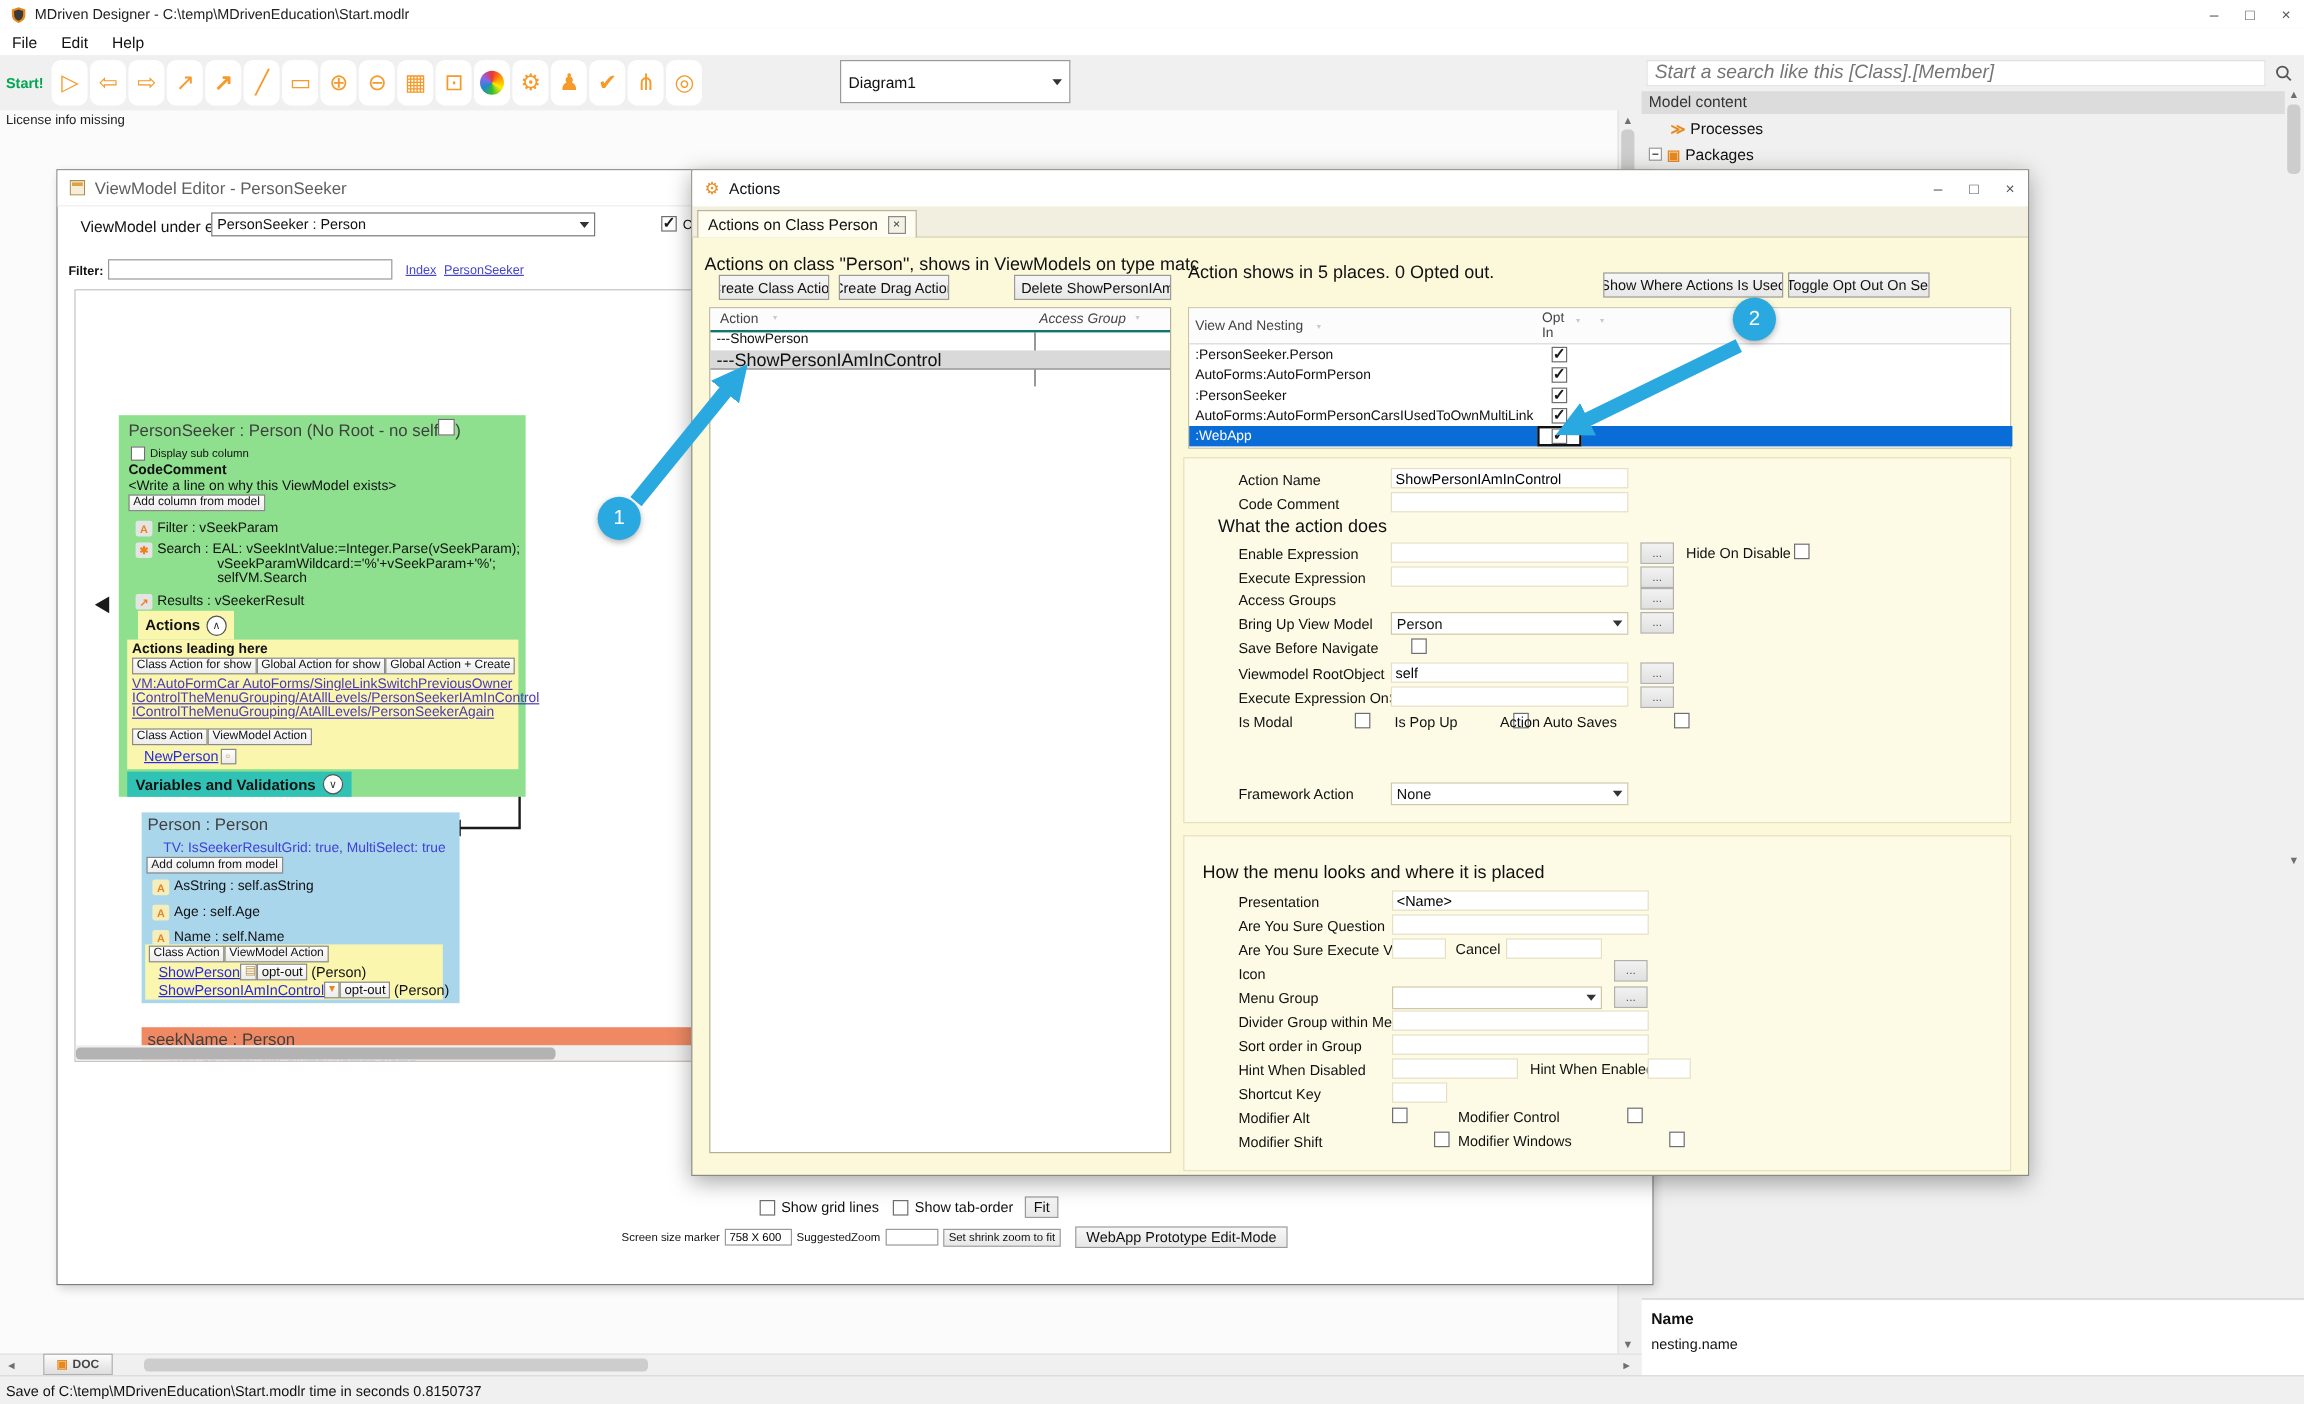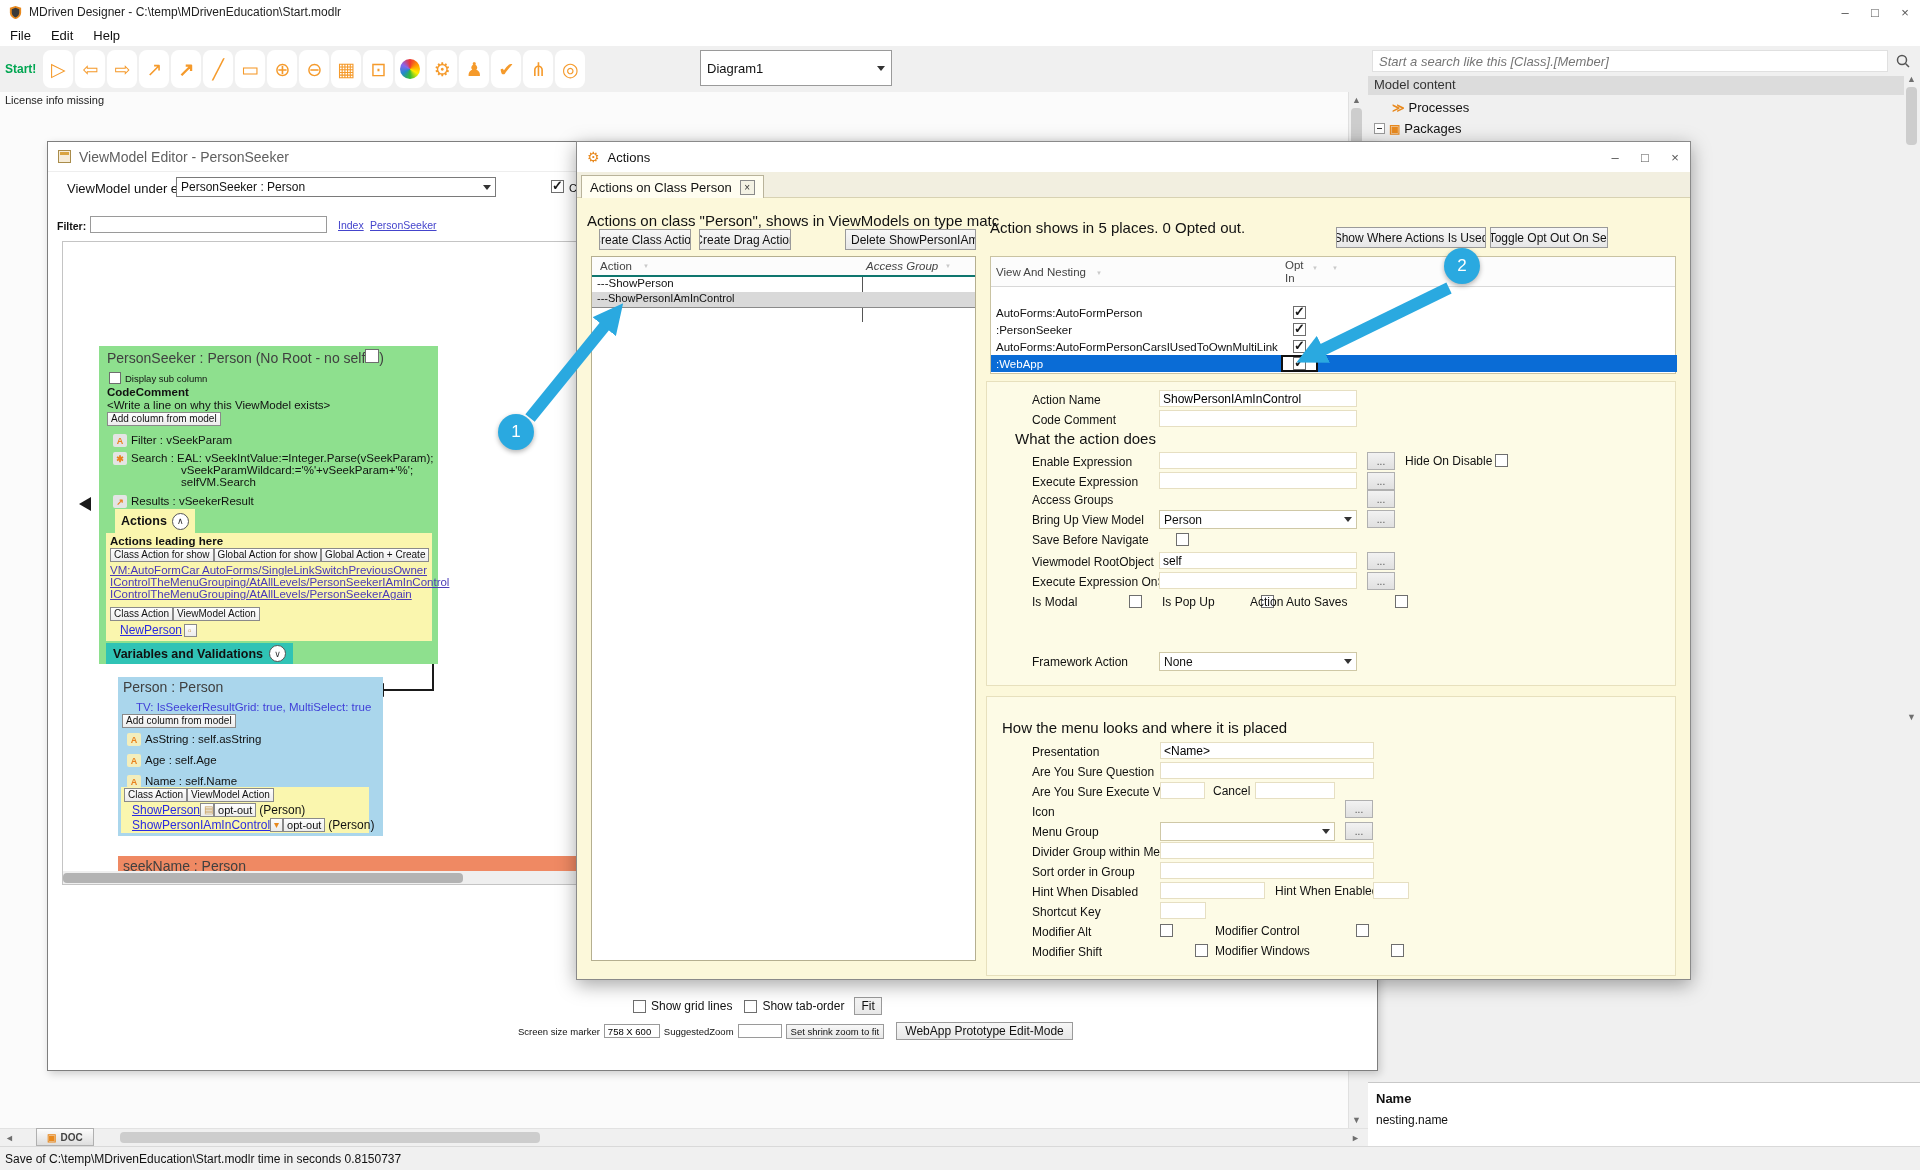--- a/index.html
+++ b/index.html
@@ -28,21 +28,21 @@
 
   
   #canvas-main { left:0; top:92px; width:1348px; height:1036px; background:#fbfbfb; }
   .sb { background:#f0f0f0; }
   .sb-thumb { background:#cdcdcd; border-radius:4px; position:absolute; }
   .sb-arrow { position:absolute; font-size:9px; color:#6f6f6f; width:15px; text-align:center; }
 
   
   #rightpanel { left:1368px; top:46px; width:552px; height:1124px; background:#f0f0f0; }
   #search-box { position:absolute; left:4px; top:4px; width:520px; height:22px; background:#fff;
-                border:1px solid #e0e0e0; font-style:italic; color:#6d28d9; font-size:13px; padding:0 6px; width:516px;}
+                border:1px solid #e0e0e0; font-style:italic; color:#6d28d9; font-size:16px; padding:0 6px; width:516px;}
   #model-header { position:absolute; left:0px; top:30px; width:552px; height:19px;
                   background:#dcdcdc; font-size:13px; color:#333; padding:1px 6px; }
   .tree-row { position:absolute; display:flex; align-items:center; font-size:13px; height:19px; }
   .expander { width:11px; height:11px; border:1px solid #9a9a9a; background:#fff; position:relative; margin-right:4px; }
   .expander::after { content:""; position:absolute; left:2px; top:4px; width:5px; height:1px; background:#333; }
   .tree-ico { color:#e8891e; font-weight:bold; font-size:12px; margin-right:4px; }
   #name-panel { position:absolute; left:0; top:1036px; width:552px; height:88px; background:#fff; border-top:1px solid #c8c8c8; }
 
   
   .btn { background:linear-gradient(#f7f7f7,#e7e7e7); border:1px solid #9a9a9a;
@@ -388,37 +388,43 @@
       <div class="abs grid-hd" style="left:0; top:0; width:100%; height:20px; border-bottom:2px solid #0f766e; background:#fcfcfc;">
         <span style="position:absolute; left:8px; top:3px;">Action</span>
           <span class="tri abs" style="left:48px; top:6px;">▼</span>
         <span style="position:absolute; left:274px; top:3px;font-style:italic;">Access Group</span>
           <span class="tri abs" style="left:350px; top:6px;">▼</span>
       </div>
       <div class="abs" style="left:270px; top:20px; width:1px; height:45px; background:#555;"></div>
       <div class="abs" style="left:0; top:20px; width:100%; height:15px; font-size:11.5px; padding-left:5px;">
         <span>---ShowPerson</span>
       </div>
-      <div class="abs" style="left:0; top:35px; width:100%; height:16px; font-size:11px; padding-left:5px; background:#d9d9d9; border-bottom:1px solid #8a8a8a;">
+      <div class="abs" style="left:0; top:35px; width:100%; height:16px; font-size:15px; padding-left:5px; background:#d9d9d9; border-bottom:1px solid #8a8a8a;">
         <span>---ShowPersonIAmInControl</span>
       </div>
     </div>
 
     <div class="hdr15 abs" style="left:413px; top:77px;">Action shows in 5 places. 0 Opted out.</div>
     <span class="btn abs" style="left:759px; top:85px; width:150px; height:21px;">Show Where Actions Is Used</span>
     <span class="btn abs" style="left:913px; top:85px; width:118px; height:21px;">Toggle Opt Out On Sel</span>
 
     <div class="abs" style="left:413px; top:114px; width:686px; height:118px; background:#fff; border:1px solid #c9c3a2;">
       <div class="abs grid-hd" style="left:0; top:0; width:100%; height:30px; background:#fcfcfc; border-bottom:1px solid #d8d8d8;">
         <span style="position:absolute; left:5px; top:9px;">View And Nesting</span>
           <span class="tri abs" style="left:102px; top:13px;">▼</span>
         <span style="position:absolute; left:294px; top:2px;">Opt</span>
         <span style="position:absolute; left:294px; top:15px;">In</span>
         <span class="tri abs" style="left:318px; top:8px;">▼</span>
         <span class="tri abs" style="left:338px; top:8px;">▼</span>
+      </div>
+      <div class="nrow" style="top:30px;">
+        <span class="nm">:PersonSeeker.Person</span>
+        <span class="optc">
+            <span class="cb checked"></span>
+          </span>
       </div>
       <div class="nrow" style="top:47px;">
         <span class="nm">AutoForms:AutoFormPerson</span>
         <span class="optc">
             <span class="cb checked"></span>
           </span>
       </div>
       <div class="nrow" style="top:64px;">
         <span class="nm">:PersonSeeker</span>
         <span class="optc">

